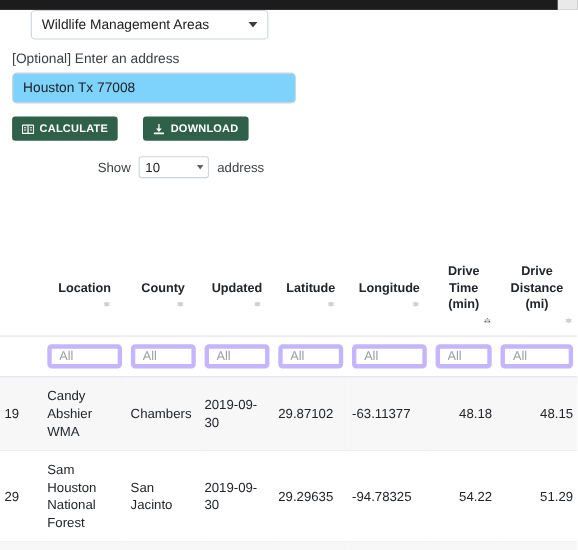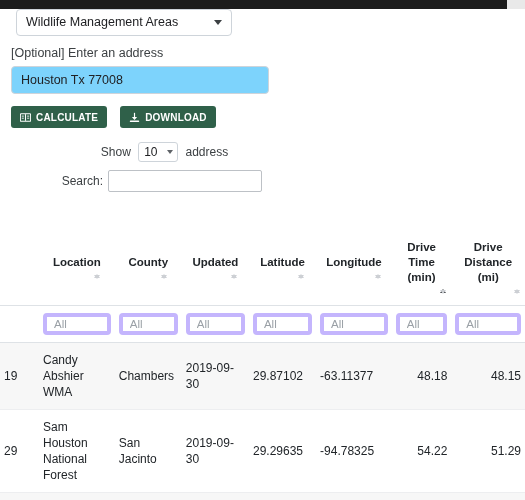--- a/index.html
+++ b/index.html
@@ -31,21 +31,21 @@
 
   .field-label {
     font-size: 12.5px;
     color: #3c4043;
     padding: 9px 0 5px 11px;
     line-height: 16px;
   }
 
   .select-wrap {
     position: relative;
-    margin-left: 16px;
+    margin-left: 28px;
     width: 216px;
   }
   select.table-select {
     -webkit-appearance: none; -moz-appearance: none; appearance: none;
     width: 216px; height: 27px;
     padding: 0 26px 0 9px;
     font-family: "Liberation Sans", sans-serif;
     font-size: 12.5px;
     color: #202124;
     background: #ffffff;
@@ -68,21 +68,21 @@
     padding: 0 9px;
     font-family: "Liberation Sans", sans-serif;
     font-size: 12.5px;
     color: #202124;
     background: #7dd3fc;
     border: 1px solid #ced4da;
     border-radius: 4px;
   }
   input.address-input::placeholder { color: #9aa0a6; }
 
-  .btn-row { padding: 12px 0 0 11px; display: flex; gap: 13px; }
+  .btn-row { padding: 12px 0 0 11px; display: flex; gap: 23px; }
   .btn {
     display: inline-flex; align-items: center; gap: 5px;
     height: 22px;
     padding: 0 9px;
     border: none; border-radius: 3px;
     background: #2f6049;
     color: #ffffff;
     font-family: "Liberation Sans", sans-serif;
     font-size: 10px;
     font-weight: bold;
@@ -97,21 +97,21 @@
   .dt-length {
     text-align: center;
     font-size: 12px;
     color: #3c4043;
     padding-right: 196px;
   }
   .dt-length .lbl { vertical-align: middle; }
   .len-wrap { position: relative; display: inline-block; vertical-align: middle; margin: 0 4px; }
   select.len-select {
     -webkit-appearance: none; -moz-appearance: none; appearance: none;
-    width: 40px; height: 20px;
+    width: 64px; height: 20px;
     padding: 0 15px 0 5px;
     font-family: "Liberation Sans", sans-serif;
     font-size: 12px;
     color: #202124;
     background: #fff;
     border: 1px solid #ced4da;
     border-radius: 3px;
     line-height: 18px;
   }
   .len-caret {
@@ -266,24 +266,20 @@
         <span class="lbl">Show</span>
         <span class="len-wrap">
           <select class="len-select">
             <option>10</option>
           </select>
           <span class="len-caret"></span>
         </span>
         <span class="lbl">address</span>
       </div>
 
-      <div class="dt-filter">
-        <span class="lbl">Search:</span>
-        <input class="search-input" type="text" value="" style="">
-      </div>
     </div>
   </div>
 
   <div class="table-scroll">
     <table class="dt">
       <colgroup>
         <col class="c-idx">
           <col class="c-loc">
           <col class="c-cty">
           <col class="c-upd">

